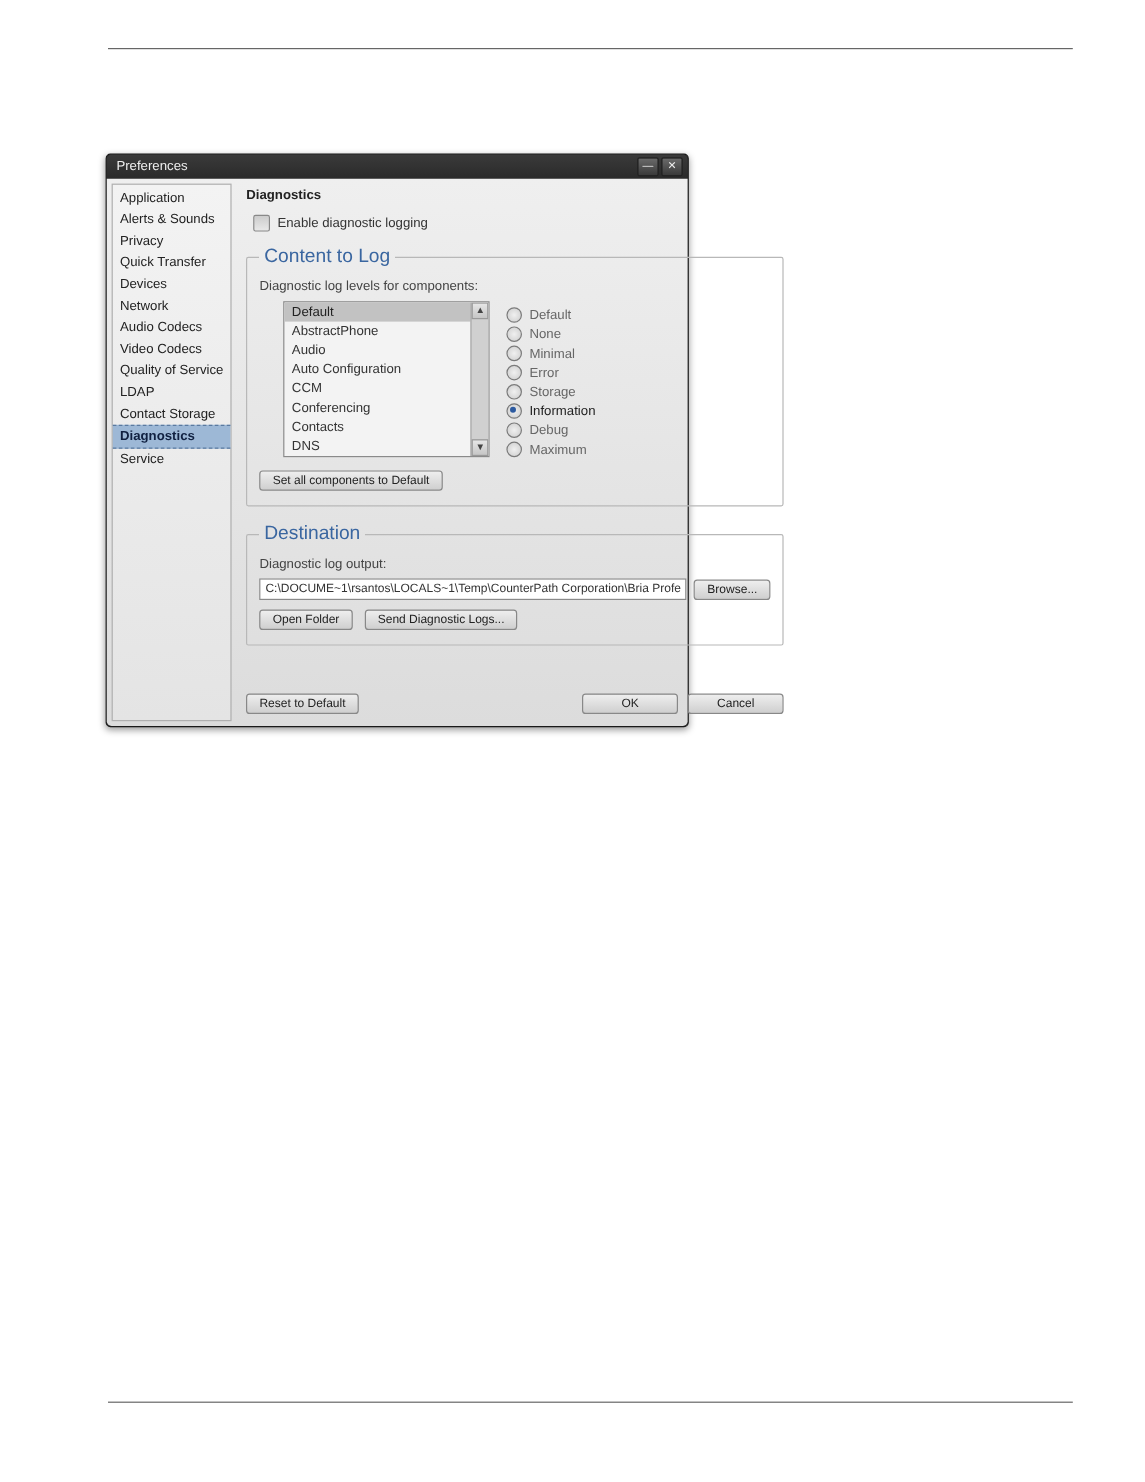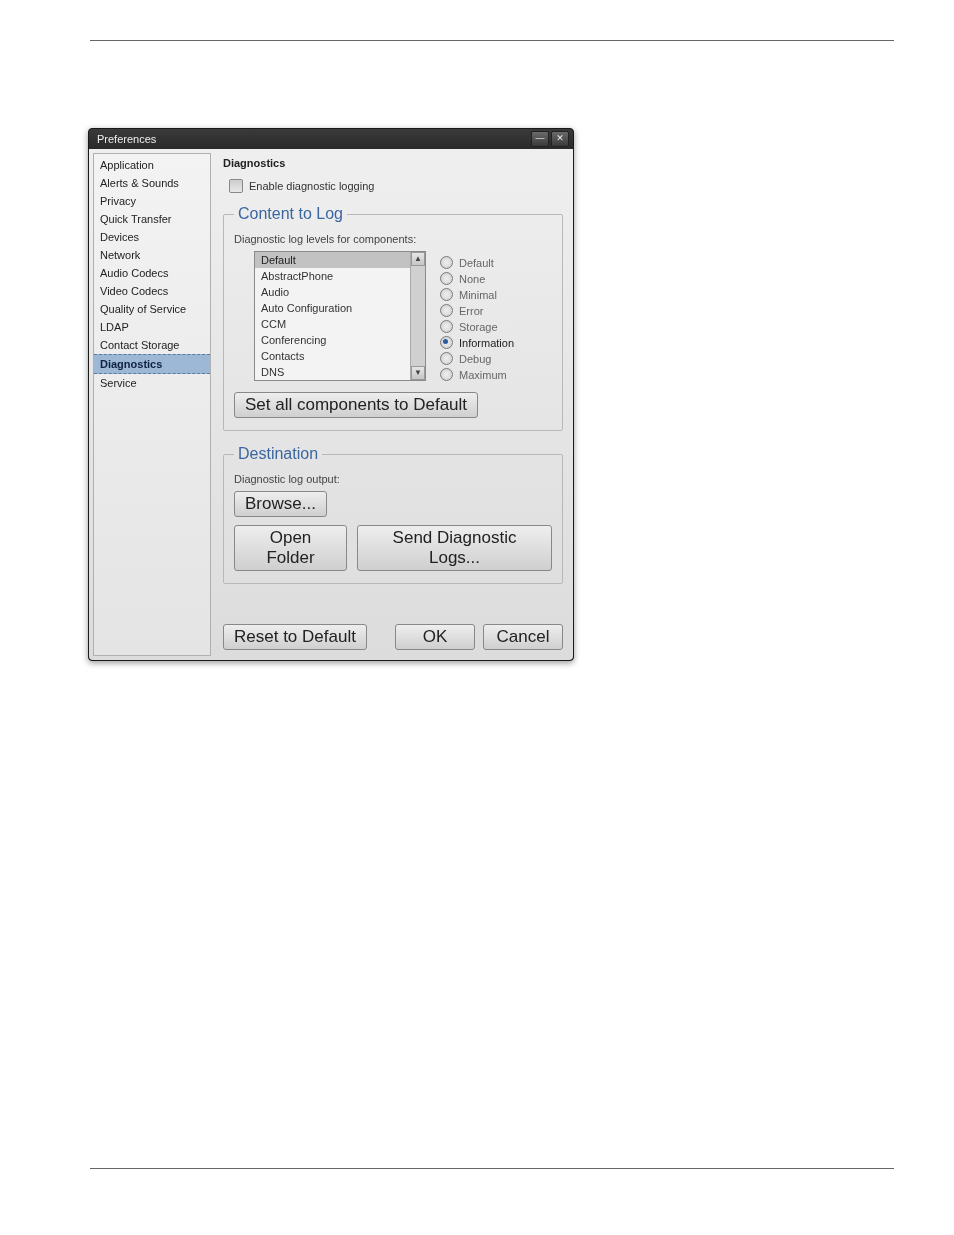--- a/index.html
+++ b/index.html
@@ -214,21 +214,21 @@
   .radio-row .lbl { color: #666; }
   .radio-row .lbl.sel { color: #222; }
   .btn {
     display: inline-block;
     padding: 2px 10px;
     background: linear-gradient(#eee,#cfcfcf);
     border: 1px solid #888;
     border-radius: 3px;
     color: #222;
     cursor: pointer;
-    font-size: 17px;
+    font-size: 10px;
     text-align: center;
   }
   .set-default {
     margin-top: 8px;
   }
   .path-row {
     display: flex;
     gap: 6px;
     align-items: center;
     margin-bottom: 8px;
@@ -351,20 +351,21 @@
         </div>
         <div class="set-default">
           <span class="btn">Set all components to Default</span>
         </div>
       </fieldset>
 
       <fieldset>
         <legend>Destination</legend>
         <div class="help">Diagnostic log output:</div>
         <div class="path-row">
+          <div class="path-input">C:\DOCUME~1\rsantos\LOCALS~1\Temp\CounterPath Corporation\Bria Profe</div>
           <span class="btn">Browse...</span>
         </div>
         <div class="dest-btns">
           <span class="btn">Open Folder</span>
           <span class="btn">Send Diagnostic Logs...</span>
         </div>
       </fieldset>
 
       <div class="footer">
         <span class="btn">Reset to Default</span>

